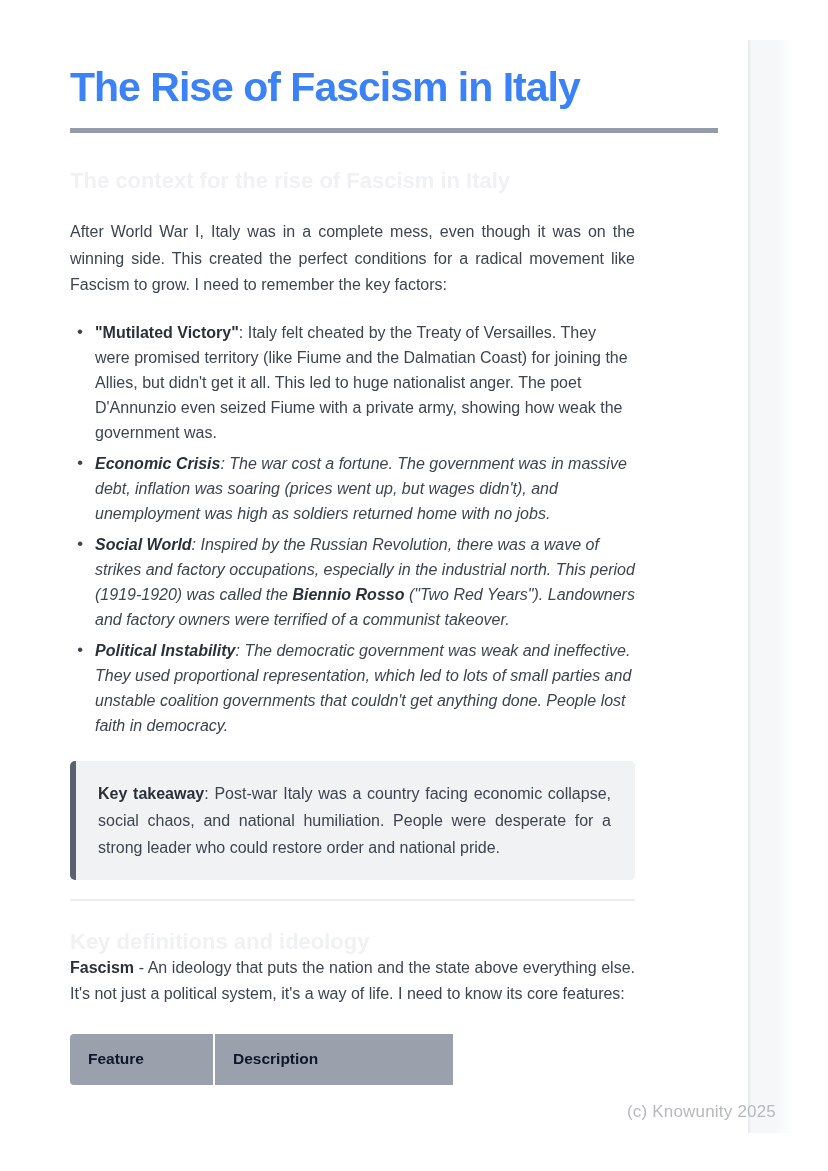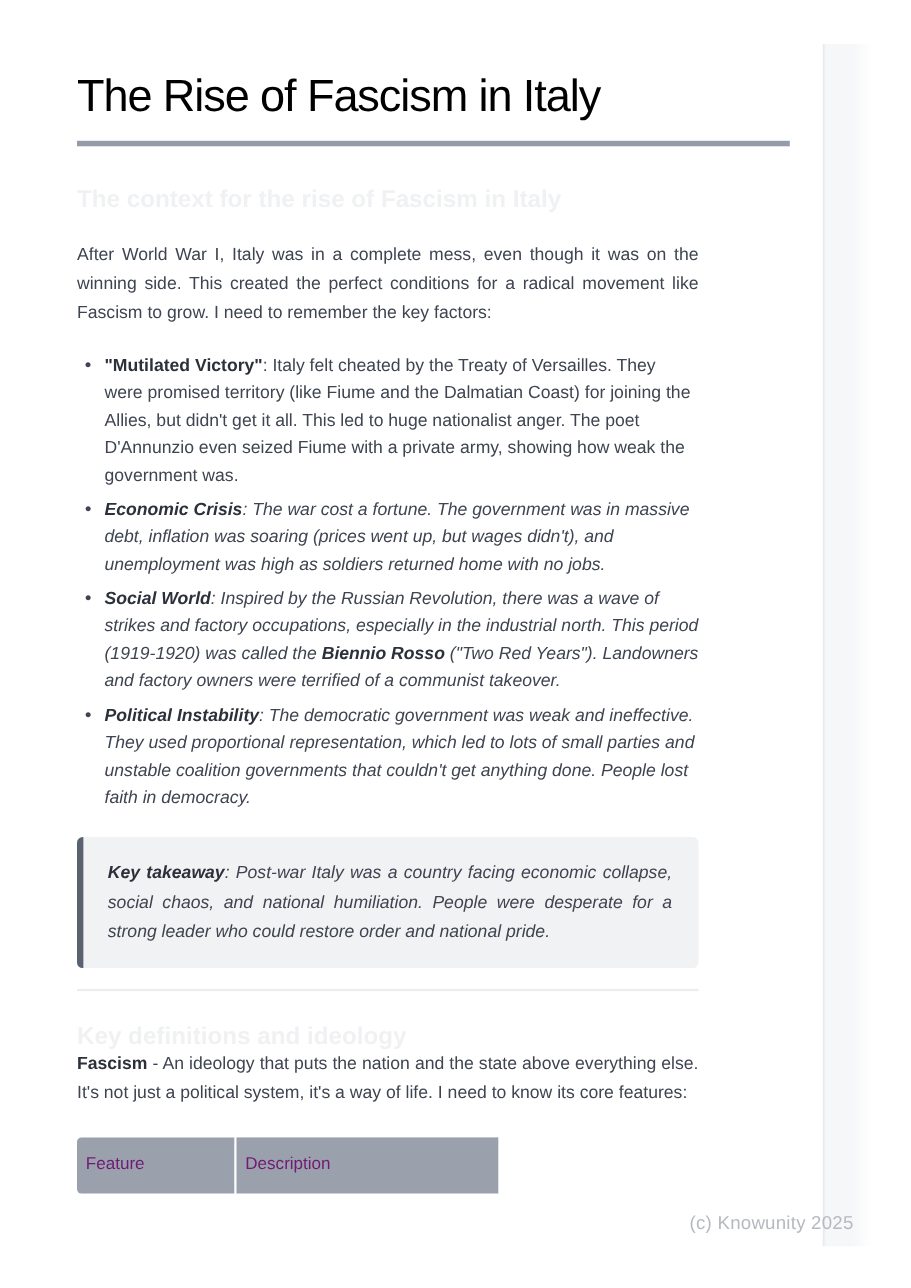--- a/index.html
+++ b/index.html
@@ -13,22 +13,22 @@
   
   .edge-strip{
     position:absolute;left:748px;top:40px;width:45px;height:1093px;
     background:linear-gradient(to right,#e7e8ea 0px,#f6f7f8 3px,#f6f7f8 60%,#ffffff 100%);
   }
   .content{
     position:absolute;left:70px;top:0;width:565px;
     color:#3e4450;font-size:16px;line-height:26.5px;
   }
   h1.doc-title{
-    margin:64px 0 0 0;font-size:41px;line-height:47px;font-weight:normal;
-    letter-spacing:-1px;color:#000000;
+    margin:64px 0 0 0;font-size:41px;line-height:47px;font-weight:bold;
+    letter-spacing:-1px;color:#3b82f6;
   }
   .title-rule{margin-top:17px;width:648px;height:5px;background:#949caa;border:0;}
   .faded-heading{
     font-size:22px;line-height:27px;font-weight:bold;color:#f0f1f3;
     margin:0;
   }
   .fh1{margin-top:34px;}
   .fh2{margin-top:27px;}
   p{margin:0;}
   .intro{margin-top:25px;text-align:justify;}
@@ -39,27 +39,27 @@
   }
   ul.factors li{position:relative;padding-left:25px;}
   ul.factors li + li{margin-top:6px;font-style:italic;}
   ul.factors li::before{
     content:"\2022";position:absolute;left:7px;top:-1px;color:#3e4450;
     font-size:17px;
   }
   .callout{
     margin-top:23px;background:#f1f2f3;border-left:6px solid #5a6270;
     border-radius:5px;padding:19px 24px 19px 22px;line-height:27px;
-    text-align:justify;box-sizing:border-box;font-style:italic;
+    text-align:justify;box-sizing:border-box;
   }
   hr.divider{border:0;height:2px;background:#eceded;margin:19px 0 0 0;}
   .kv-table{margin-top:26px;display:flex;gap:2px;width:565px;}
   .kv-table .cell{
-    background:#9aa1ac;color:#701a75;font-weight:normal;font-size:15.5px;
-    height:51px;display:flex;align-items:center;padding-left:8px;
+    background:#9aa1ac;color:#0f172a;font-weight:bold;font-size:15.5px;
+    height:51px;display:flex;align-items:center;padding-left:18px;
     box-sizing:border-box;
   }
   .kv-table .c1{width:143px;border-radius:4px 0 0 4px;}
   .kv-table .c2{width:238px;}
   .kv-table .c3{width:165px;border-radius:0 4px 4px 0;flex:1;}
   .watermark{
     position:absolute;top:1102px;right:52px;font-size:17px;
     color:#b6b9be;letter-spacing:0.2px;z-index:5;
   }
 </style>

